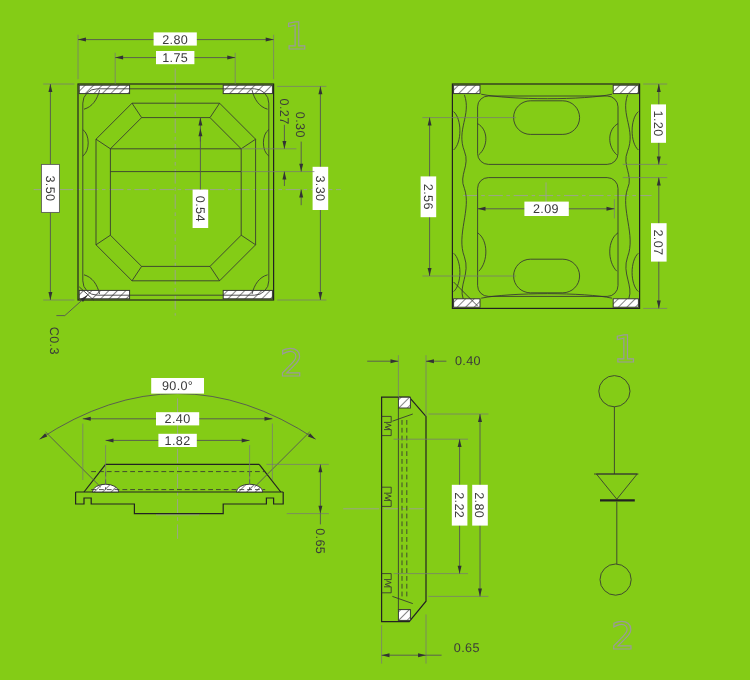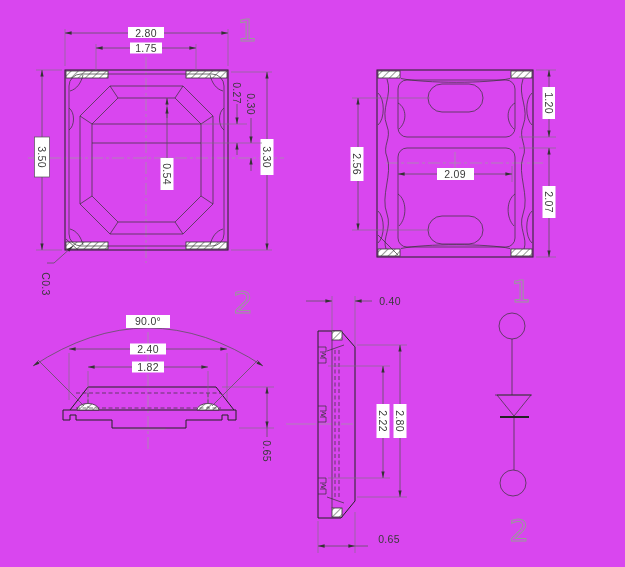--- a/index.html
+++ b/index.html
@@ -1,16 +1,16 @@
 <!DOCTYPE html>
 <html><head>
 <meta charset="utf-8">
 <style>
   html,body{margin:0;padding:0;background:#ffffff;}
-  .stage{width:625px;height:567px;position:relative;background:#d946ef;overflow:hidden;}
+  .stage{width:625px;height:567px;position:relative;background:#84cc16;overflow:hidden;}
   svg{display:block;}
   .ln  {stroke:#222;fill:none;stroke-width:1;}
   .tn  {stroke:#333;fill:none;stroke-width:0.7;}
   .dim {stroke:#555;fill:none;stroke-width:0.75;}
   .ext {stroke:#767676;fill:none;stroke-width:0.6;}
   .cl  {stroke:#9e9e9e;fill:none;stroke-width:0.7;}
   .dash{stroke-dasharray:4 2.5;}
   .cdash{stroke-dasharray:12 3 3 3;}
   .hat {fill:url(#hatch);stroke:#333;stroke-width:0.8;}
   .dt  {font-family:"Liberation Sans",sans-serif;font-size:10.5px;fill:#3a3a3a;text-anchor:middle;letter-spacing:.3px;}

